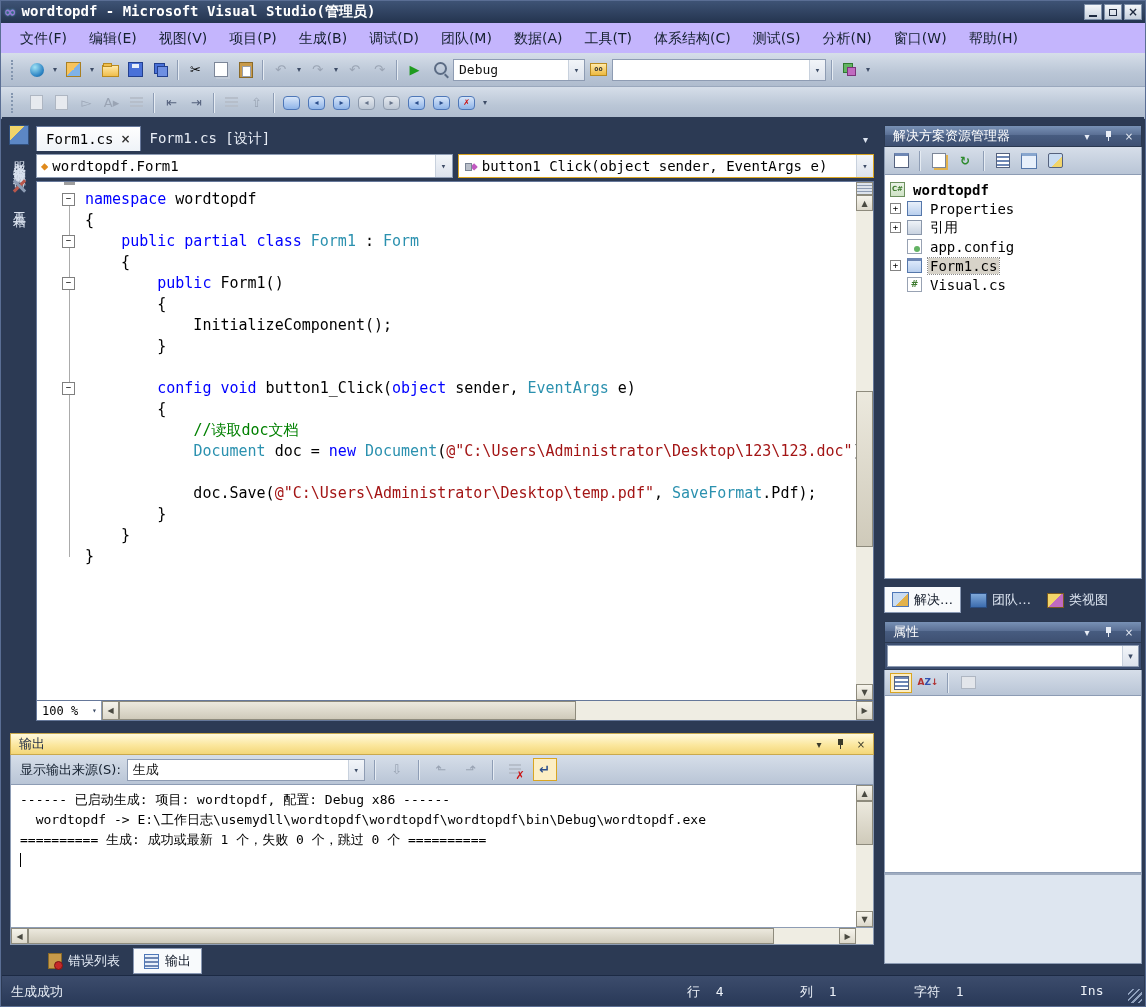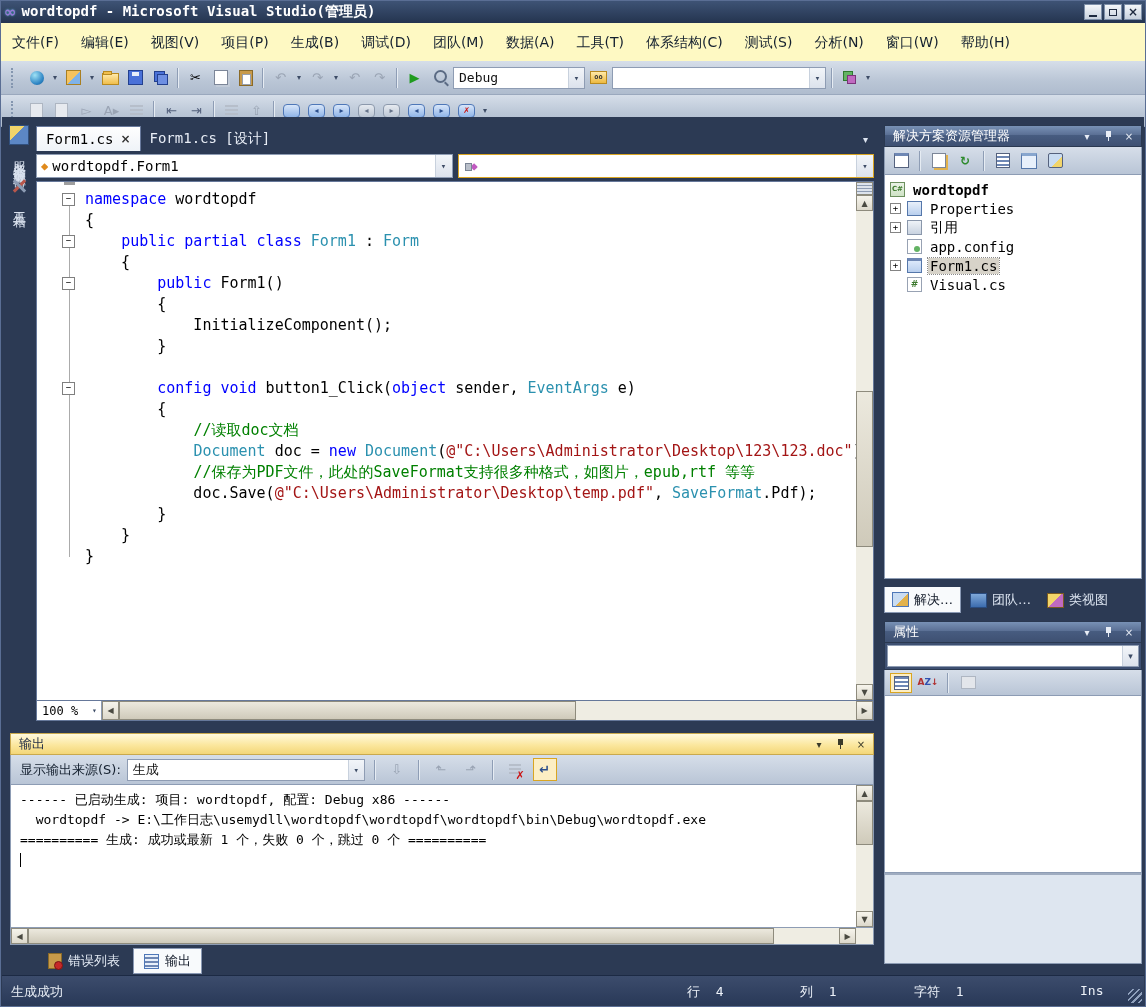--- a/index.html
+++ b/index.html
@@ -13,21 +13,21 @@
   .vs-logo{font:bold 15px/15px "DejaVu Sans",sans-serif;color:#9A77D8;text-shadow:0 0 2px #4FB8C9;}
   .title-text{font:bold 14px "DejaVu Sans Mono",monospace;letter-spacing:0;}
   .winbtns{margin-left:auto;display:flex;gap:2px;}
   .winbtn{width:18px;height:16px;background:linear-gradient(#F4F7FA,#C7D1DE);border:1px solid #7E90AA;
           box-sizing:border-box;display:flex;align-items:center;justify-content:center;color:#1E2A40;}
   .winbtn .bar{width:8px;height:2px;background:#1E2A40;margin-top:8px;}
   .winbtn .box{width:8px;height:7px;border:1px solid #1E2A40;box-sizing:border-box;}
   .winbtn.close{font:bold 12px/12px "DejaVu Sans",sans-serif;}
 
   
-  .menubar{height:38px;background:#fef9c3;display:flex;align-items:center;padding-left:0;}
+  .menubar{height:30px;background:#c4b5fd;display:flex;align-items:center;padding-left:8px;}
   .menu-item{padding:0 11px;font-size:14px;color:#14202F;line-height:30px;}
 
   
   .toolbar{background:linear-gradient(#D6DEE9,#BAC6D6 60%,#AFBCCE);display:flex;align-items:center;
            padding:0 2px 0 10px;gap:2px;border-bottom:1px solid #9AA8BD;}
   .tb1{height:33px;}
   .tb2{height:31px;}
   .grip{width:5px;height:20px;border-left:2px dotted #8496AF;margin-right:5px;}
   .tsep{width:1px;height:20px;background:#8E9DB5;border-right:1px solid #E6ECF3;margin:0 3px;}
   .tbtn{width:23px;height:23px;display:flex;align-items:center;justify-content:center;flex:none;}
@@ -420,20 +420,21 @@
           <span class="tab-well-arrow">▾</span>
       </div>
       <div class="navbar">
         <div class="nav-combo">
           <span class="diamond class-ic">◆</span>
           <span class="ctext">wordtopdf.Form1</span>
           <span class="arrow">▾</span>
         </div>
         <div class="nav-combo member">
           <span class="diamond method-ic" style="margin-left:8px;">◆</span>
+          <span class="ctext">button1_Click(object sender, EventArgs e)</span>
           <span class="arrow">▾</span>
         </div>
       </div>
       <div class="code-wrap">
         <div class="code-area">
           <div class="clip-sliver"></div>
           <div class="outline-line"></div>
           <div>
               <div class="code-line"><span class="fold-margin"><span class="fold-box">−</span></span><span class="code-text"><span class="tok-k">namespace</span><span class="tok-p"> wordtopdf</span></span></div>
               <div class="code-line"><span class="fold-margin"></span><span class="code-text"><span class="tok-p">{</span></span></div>
@@ -441,21 +442,21 @@
               <div class="code-line"><span class="fold-margin"></span><span class="code-text"><span class="tok-p">    {</span></span></div>
               <div class="code-line"><span class="fold-margin"><span class="fold-box">−</span></span><span class="code-text"><span class="tok-p">        </span><span class="tok-k">public</span><span class="tok-p"> Form1()</span></span></div>
               <div class="code-line"><span class="fold-margin"></span><span class="code-text"><span class="tok-p">        {</span></span></div>
               <div class="code-line"><span class="fold-margin"></span><span class="code-text"><span class="tok-p">            InitializeComponent();</span></span></div>
               <div class="code-line"><span class="fold-margin"></span><span class="code-text"><span class="tok-p">        }</span></span></div>
               <div class="code-line"><span class="fold-margin"></span><span class="code-text"><span class="tok-p"></span></span></div>
               <div class="code-line"><span class="fold-margin"><span class="fold-box">−</span></span><span class="code-text"><span class="tok-p">        </span><span class="tok-k">config void</span><span class="tok-p"> button1_Click(</span><span class="tok-k">object</span><span class="tok-p"> sender, </span><span class="tok-t">EventArgs</span><span class="tok-p"> e)</span></span></div>
               <div class="code-line"><span class="fold-margin"></span><span class="code-text"><span class="tok-p">        {</span></span></div>
               <div class="code-line"><span class="fold-margin"></span><span class="code-text"><span class="tok-p">            </span><span class="tok-c">//读取doc文档</span></span></div>
               <div class="code-line"><span class="fold-margin"></span><span class="code-text"><span class="tok-p">            </span><span class="tok-t">Document</span><span class="tok-p"> doc = </span><span class="tok-k">new</span><span class="tok-p"> </span><span class="tok-t">Document</span><span class="tok-p">(</span><span class="tok-s">@"C:\Users\Administrator\Desktop\123\123.doc"</span><span class="tok-p">);</span></span></div>
-              <div class="code-line"><span class="fold-margin"></span><span class="code-text"><span class="tok-p">            </span><span class="tok-c">//保存为PDF文件，此处的SaveFormat支持很多种格式，如图片，epub,rtf 等等</span></span></div>
+              <div class="code-line"><span class="fold-margin"></span></div>
               <div class="code-line"><span class="fold-margin"></span><span class="code-text"><span class="tok-p">            doc.Save(</span><span class="tok-s">@"C:\Users\Administrator\Desktop\temp.pdf"</span><span class="tok-p">, </span><span class="tok-t">SaveFormat</span><span class="tok-p">.Pdf);</span></span></div>
               <div class="code-line"><span class="fold-margin"></span><span class="code-text"><span class="tok-p">        }</span></span></div>
               <div class="code-line"><span class="fold-margin"></span><span class="code-text"><span class="tok-p">    }</span></span></div>
               <div class="code-line"><span class="fold-margin"></span><span class="code-text"><span class="tok-p">}</span></span></div>
             </div>
         </div>
         <div class="vscroll">
           <div class="splitterbox"></div>
           <div class="sb-btn">▲</div>
           <div class="sb-track">

